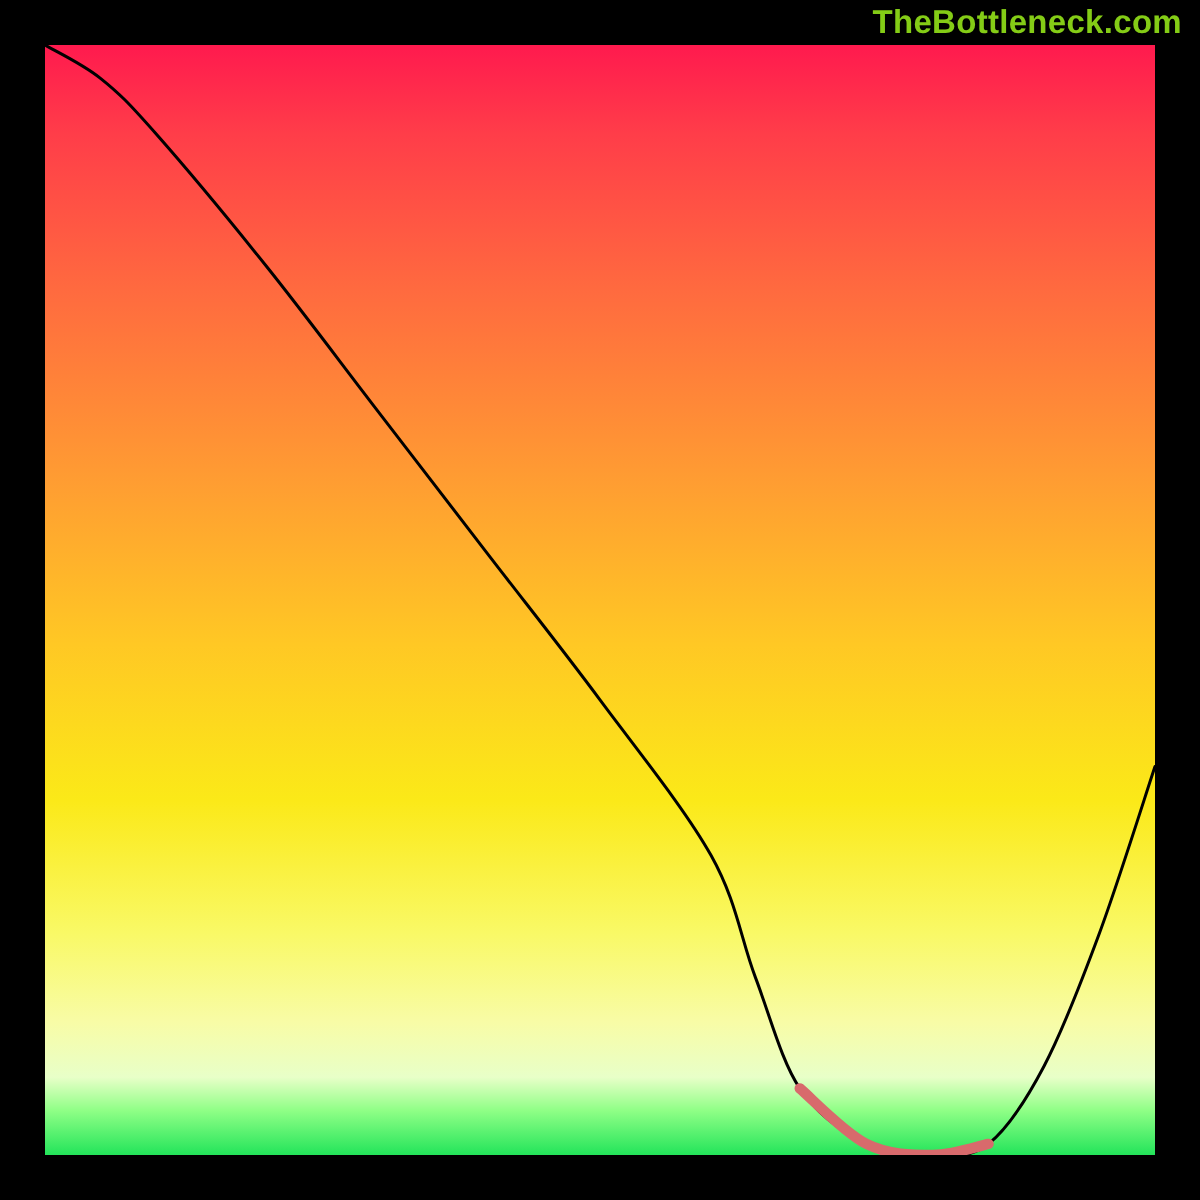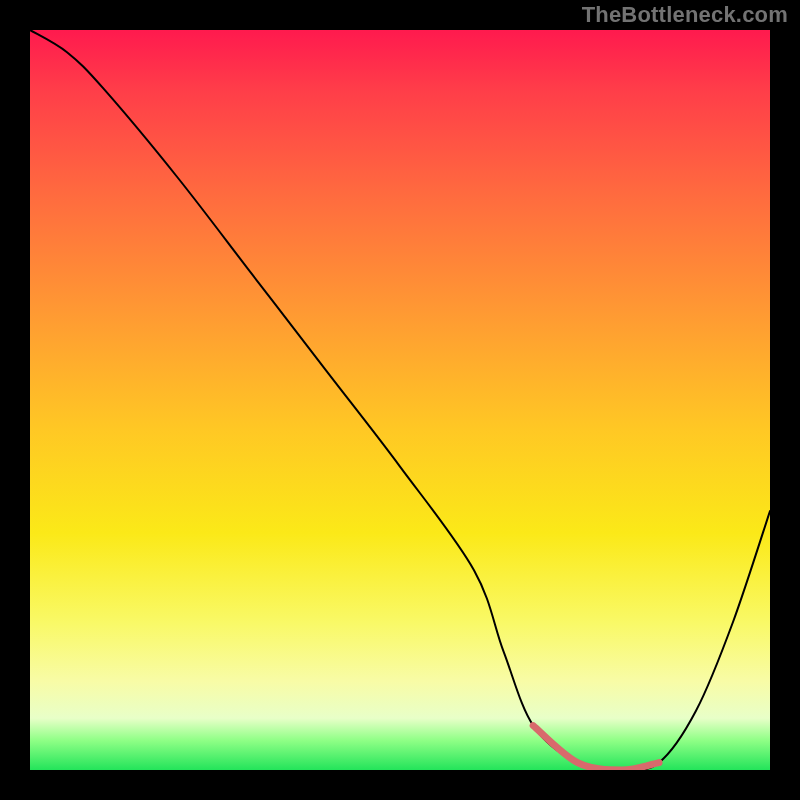--- a/index.html
+++ b/index.html
@@ -14,21 +14,21 @@
   .frame {
     position: relative;
     width: 800px;
     height: 800px;
     background: #000;
   }
   .watermark {
     position: absolute;
     top: 2px;
     right: 12px;
-    color: #737373;
+    color: #84cc16;
     font-size: 22px;
     font-weight: 600;
     letter-spacing: 0.2px;
     z-index: 10;
     user-select: none;
   }
   .plot-area {
     position: absolute;
     left: 30px;
     top: 30px;

